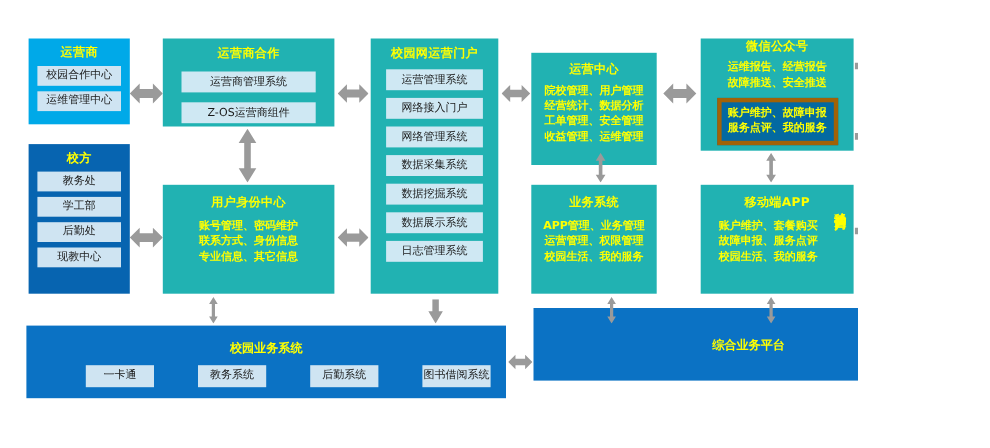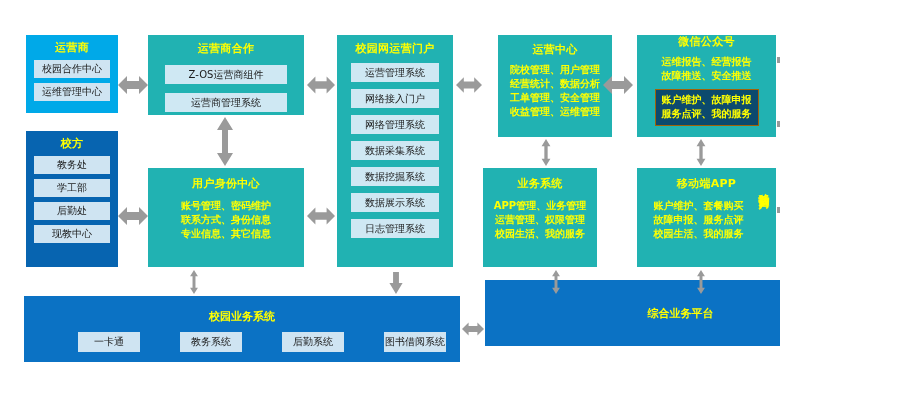--- a/index.html
+++ b/index.html
@@ -76,36 +76,36 @@
     background: #cfe4f2;
   }
 
   
   .teal {
     background: #21b2b2;
   }
   .p-coop   { left: 148px; top: 35px;  width: 156px; height: 80px;  padding-top: 7px; }
   .p-ident  { left: 148px; top: 168px; width: 156px; height: 99px;  padding-top: 9px; }
   .p-portal { left: 337px; top: 35px;  width: 116px; height: 232px; padding-top: 7px; }
-  .p-opcent { left: 483px; top: 35px;  width: 114px; height: 102px; padding-top: 8px; margin-left: 15px; }
+  .p-opcent { left: 483px; top: 48px;  width: 114px; height: 102px; padding-top: 8px; }
   .p-biz    { left: 483px; top: 168px; width: 114px; height: 99px;  padding-top: 9px; }
   .p-wechat { left: 637px; top: 35px;  width: 139px; height: 102px; padding-top: 0; }
   .p-app    { left: 637px; top: 168px; width: 139px; height: 99px;  padding-top: 9px; }
 
   .p-coop .chip  { width: 122px; height: 19px; margin-top: 9px; }
   .p-portal .chip{ width: 88px;  height: 19px; margin-top: 7px; }
 
   .stack { margin-top: 8px; }
   .stack-tight { margin-top: 6px; }
 
   
   .subbox {
     box-sizing: border-box;
-    border: 1px solid #a16207;
-    background: #0c4a6e;
+    border: 4px solid #a16207;
+    background: #0369a1;
     padding: 3px 6px 4px 6px;
     margin-top: 6px;
   }
   
   .vert-label {
     position: absolute;
     right: 6px;
     top: 16px;
     width: 13px;
     color: #ffff00;
@@ -188,22 +188,22 @@
   <div class="box c1 school-box">
     <div class="box-title">校方</div>
     <div class="chip">教务处</div>
     <div class="chip">学工部</div>
     <div class="chip">后勤处</div>
     <div class="chip">现教中心</div>
   </div>
 
   <div class="box teal p-coop">
     <div class="box-title">运营商合作</div>
+    <div class="chip chip-teal">运营商管理系统</div>
     <div class="chip chip-teal">Z-OS运营商组件</div>
-    <div class="chip chip-teal">运营商管理系统</div>
   </div>
 
   <div class="box teal p-ident">
     <div class="box-title">用户身份中心</div>
     <div class="stack">
       <div class="textline">账号管理、密码维护</div>
       <div class="textline">联系方式、身份信息</div>
       <div class="textline">专业信息、其它信息</div>
     </div>
   </div>

